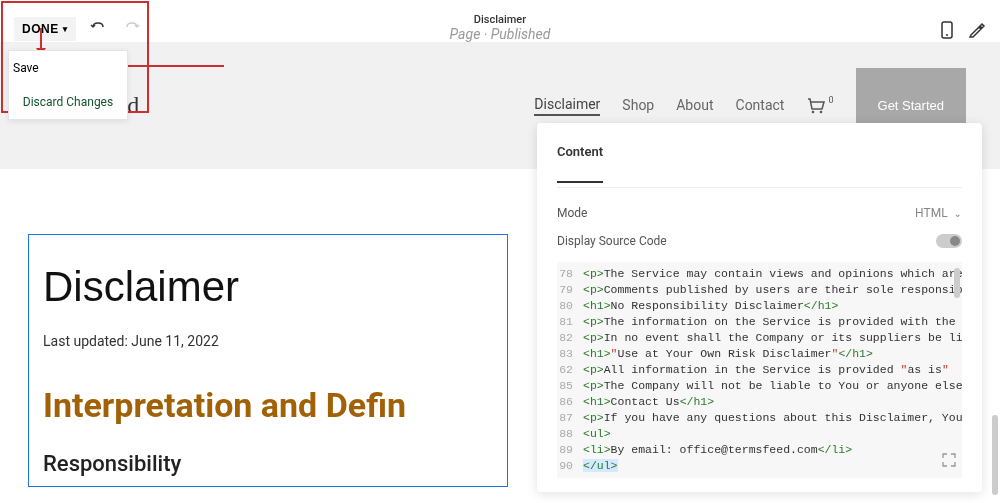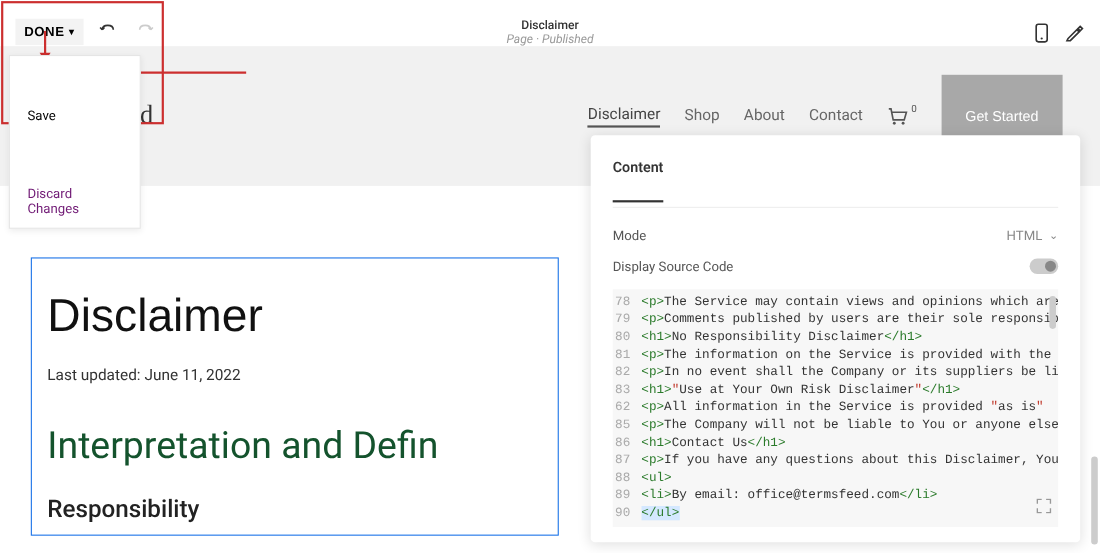--- a/index.html
+++ b/index.html
@@ -7,47 +7,47 @@
 
 
 .topbar { height: 42px; display: flex; align-items: flex-end; padding: 0 14px; justify-content: space-between; position: relative; }
 .topbar-left { display: flex; align-items: center; gap: 10px; }
 .done-btn { display: flex; align-items: center; gap: 4px; font-size: 12px; font-weight: 700; letter-spacing: 0.5px; padding: 5px 8px; border: none; background: #f3f3f3; cursor: pointer; }
 .done-btn .chev { font-size: 9px; }
 .hist-btn { background: none; border: none; cursor: pointer; padding: 4px; color: #333; }
 .hist-btn.redo { color: #ccc; }
 .topbar-center { position: absolute; left: 50%; transform: translateX(-50%); text-align: center; font-size: 11px; }
 .topbar-center .title { color: #333; font-weight: 500; }
-.topbar-center .sub { color: #999; font-style: italic; font-size: 11px; }
+.topbar-center .sub { color: #999; font-style: italic; font-size: 14px; }
 .topbar-right { display: flex; align-items: center; gap: 14px; }
 .topbar-right button { background: none; border: none; cursor: pointer; color: #333; }
 
 
 .done-dropdown { position: absolute; top: 50px; left: 8px; width: 120px; background: #fff; border: 1px solid #e5e5e5; box-shadow: 0 2px 6px rgba(0,0,0,0.08); z-index: 10; }
-.done-dropdown .item { padding: 10px 16px; font-size: 12px; cursor: pointer; margin-top: 37px; }
-.done-dropdown .item.discard { color: #701a75; }
+.done-dropdown .item { padding: 10px 4px; font-size: 12px; cursor: pointer; }
+.done-dropdown .item.discard { color: #14532d; text-align: center; }
 
 
 .anno-rect { position: absolute; top: 1px; left: 1px; width: 148px; height: 112px; border: 2px solid #cc2f2f; z-index: 5; pointer-events: none; }
 .anno-arrow-v { position: absolute; pointer-events: none; z-index: 6; }
 .anno-arrow-h { position: absolute; pointer-events: none; z-index: 6; }
 
 
 .site-strip { background: #f1f1f1; height: 127px; display: flex; align-items: center; padding: 0 34px; justify-content: space-between; }
 .site-logo { font-family: Georgia, serif; font-size: 24px; color: #333; position: relative; }
 .site-nav { display: flex; align-items: center; gap: 22px; }
 .site-nav .link { font-size: 14px; color: #666; cursor: pointer; padding-bottom: 2px; }
 .site-nav .link.active { color: #444; border-bottom: 2px solid #555; }
 .cart-wrap { display: flex; align-items: flex-start; cursor: pointer; color: #555; }
 .cart-count { font-size: 9px; margin-left: 2px; margin-top: -2px; }
 .get-started { background: #a8a8a8; color: #fff; border: none; padding: 30px 22px; font-size: 13px; cursor: pointer; }
 .page-doc { position: absolute; top: 234px; left: 28px; width: 480px; border: 1px solid #1a73e8; padding: 28px 14px 10px 14px; }
 .page-doc h1 { font-size: 42px; font-weight: 400; color: #111; margin-bottom: 22px; font-family: -apple-system, sans-serif; }
 .page-doc .updated { font-size: 14px; color: #333; margin-bottom: 36px; }
-.page-doc .h2 { font-size: 34px; font-weight: 400; color: #14532d; margin-bottom: 26px; white-space: nowrap; overflow: hidden; }
+.page-doc .h2 { font-size: 34px; font-weight: 700; color: #a16207; margin-bottom: 26px; white-space: nowrap; overflow: hidden; }
 .page-doc .h3 { font-size: 22px; font-weight: 500; color: #222; }
 
 
 .panel { position: absolute; top: 123px; right: 18px; width: 445px; background: #fff; box-shadow: 0 2px 12px rgba(0,0,0,0.12); border-radius: 4px; padding: 18px 20px 14px 20px; }
 .panel-tab { font-size: 13px; font-weight: 600; color: #333; padding-bottom: 22px; border-bottom: 2px solid #333; display: inline-block; margin-bottom: 4px; }
 .panel-hr { height: 1px; background: #eee; margin-bottom: 18px; }
 .panel-row { display: flex; justify-content: space-between; align-items: flex-end; font-size: 12px; color: #555; margin-bottom: 14px; }
 .mode-val { color: #888; display: flex; align-items: center; gap: 6px; }
 .toggle { width: 26px; height: 14px; background: #ccc; border-radius: 8px; position: relative; cursor: pointer; }
 .toggle::after { content: ''; position: absolute; width: 10px; height: 10px; background: #888; border-radius: 50%; top: 2px; right: 2px; }

